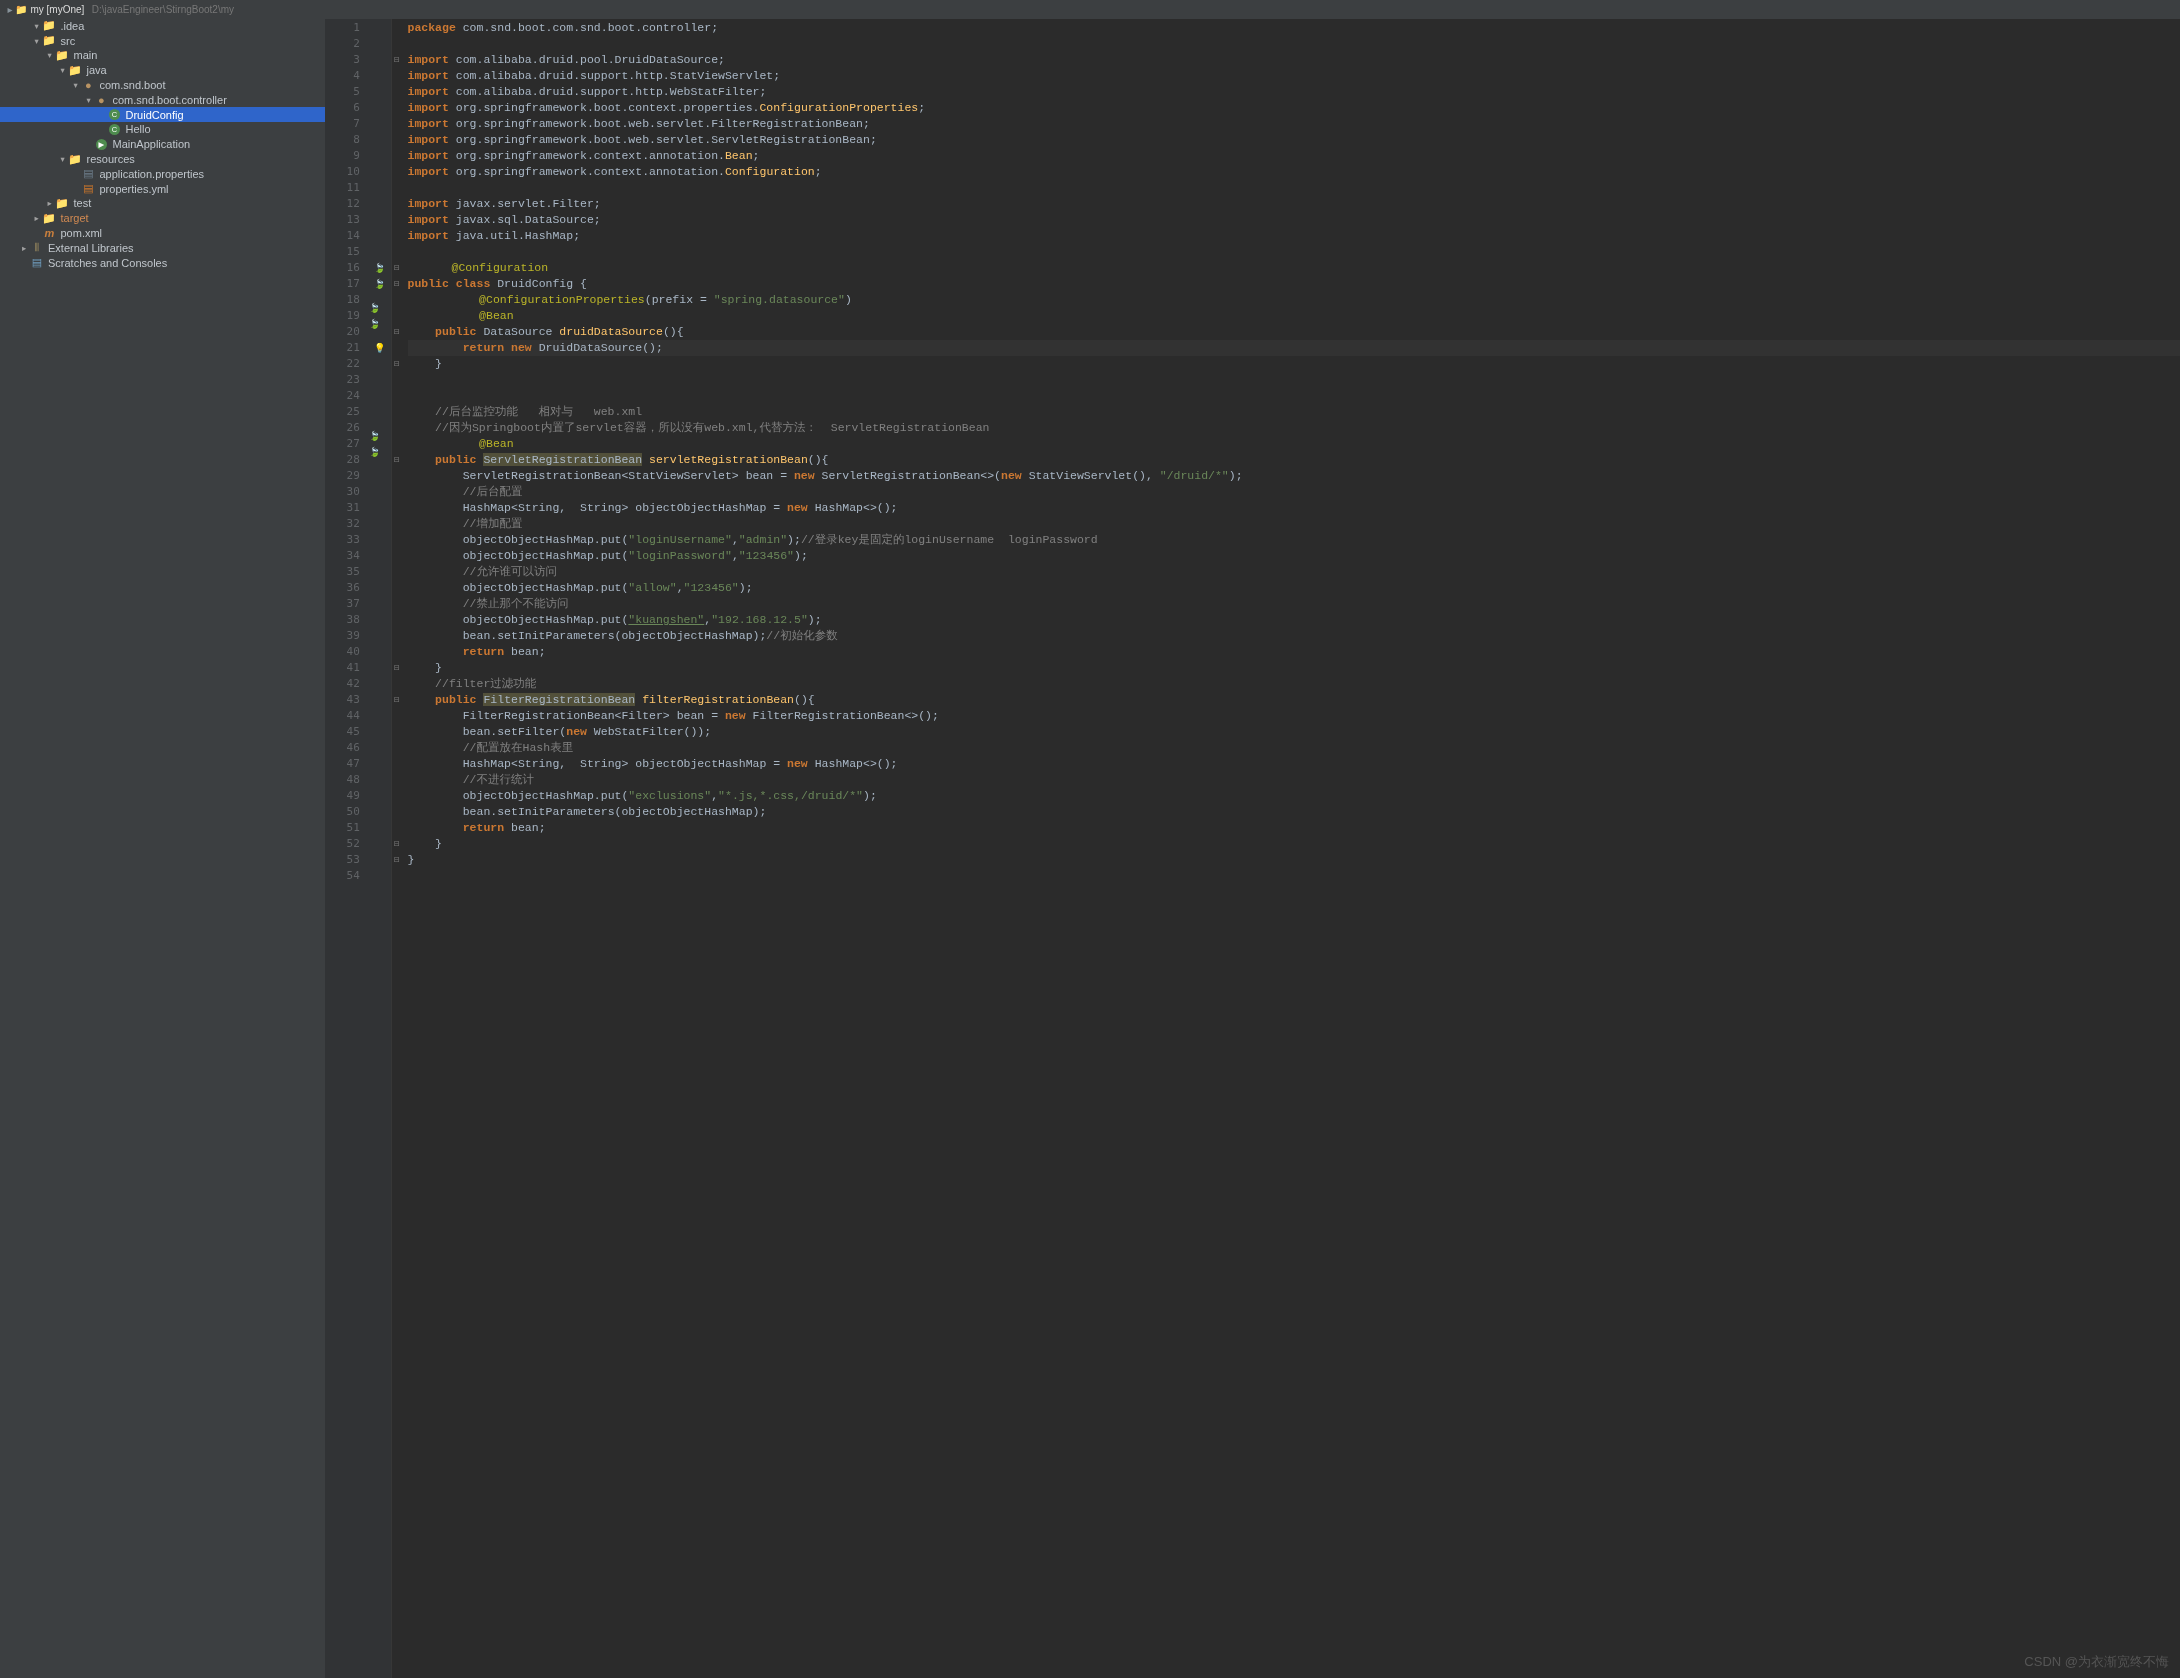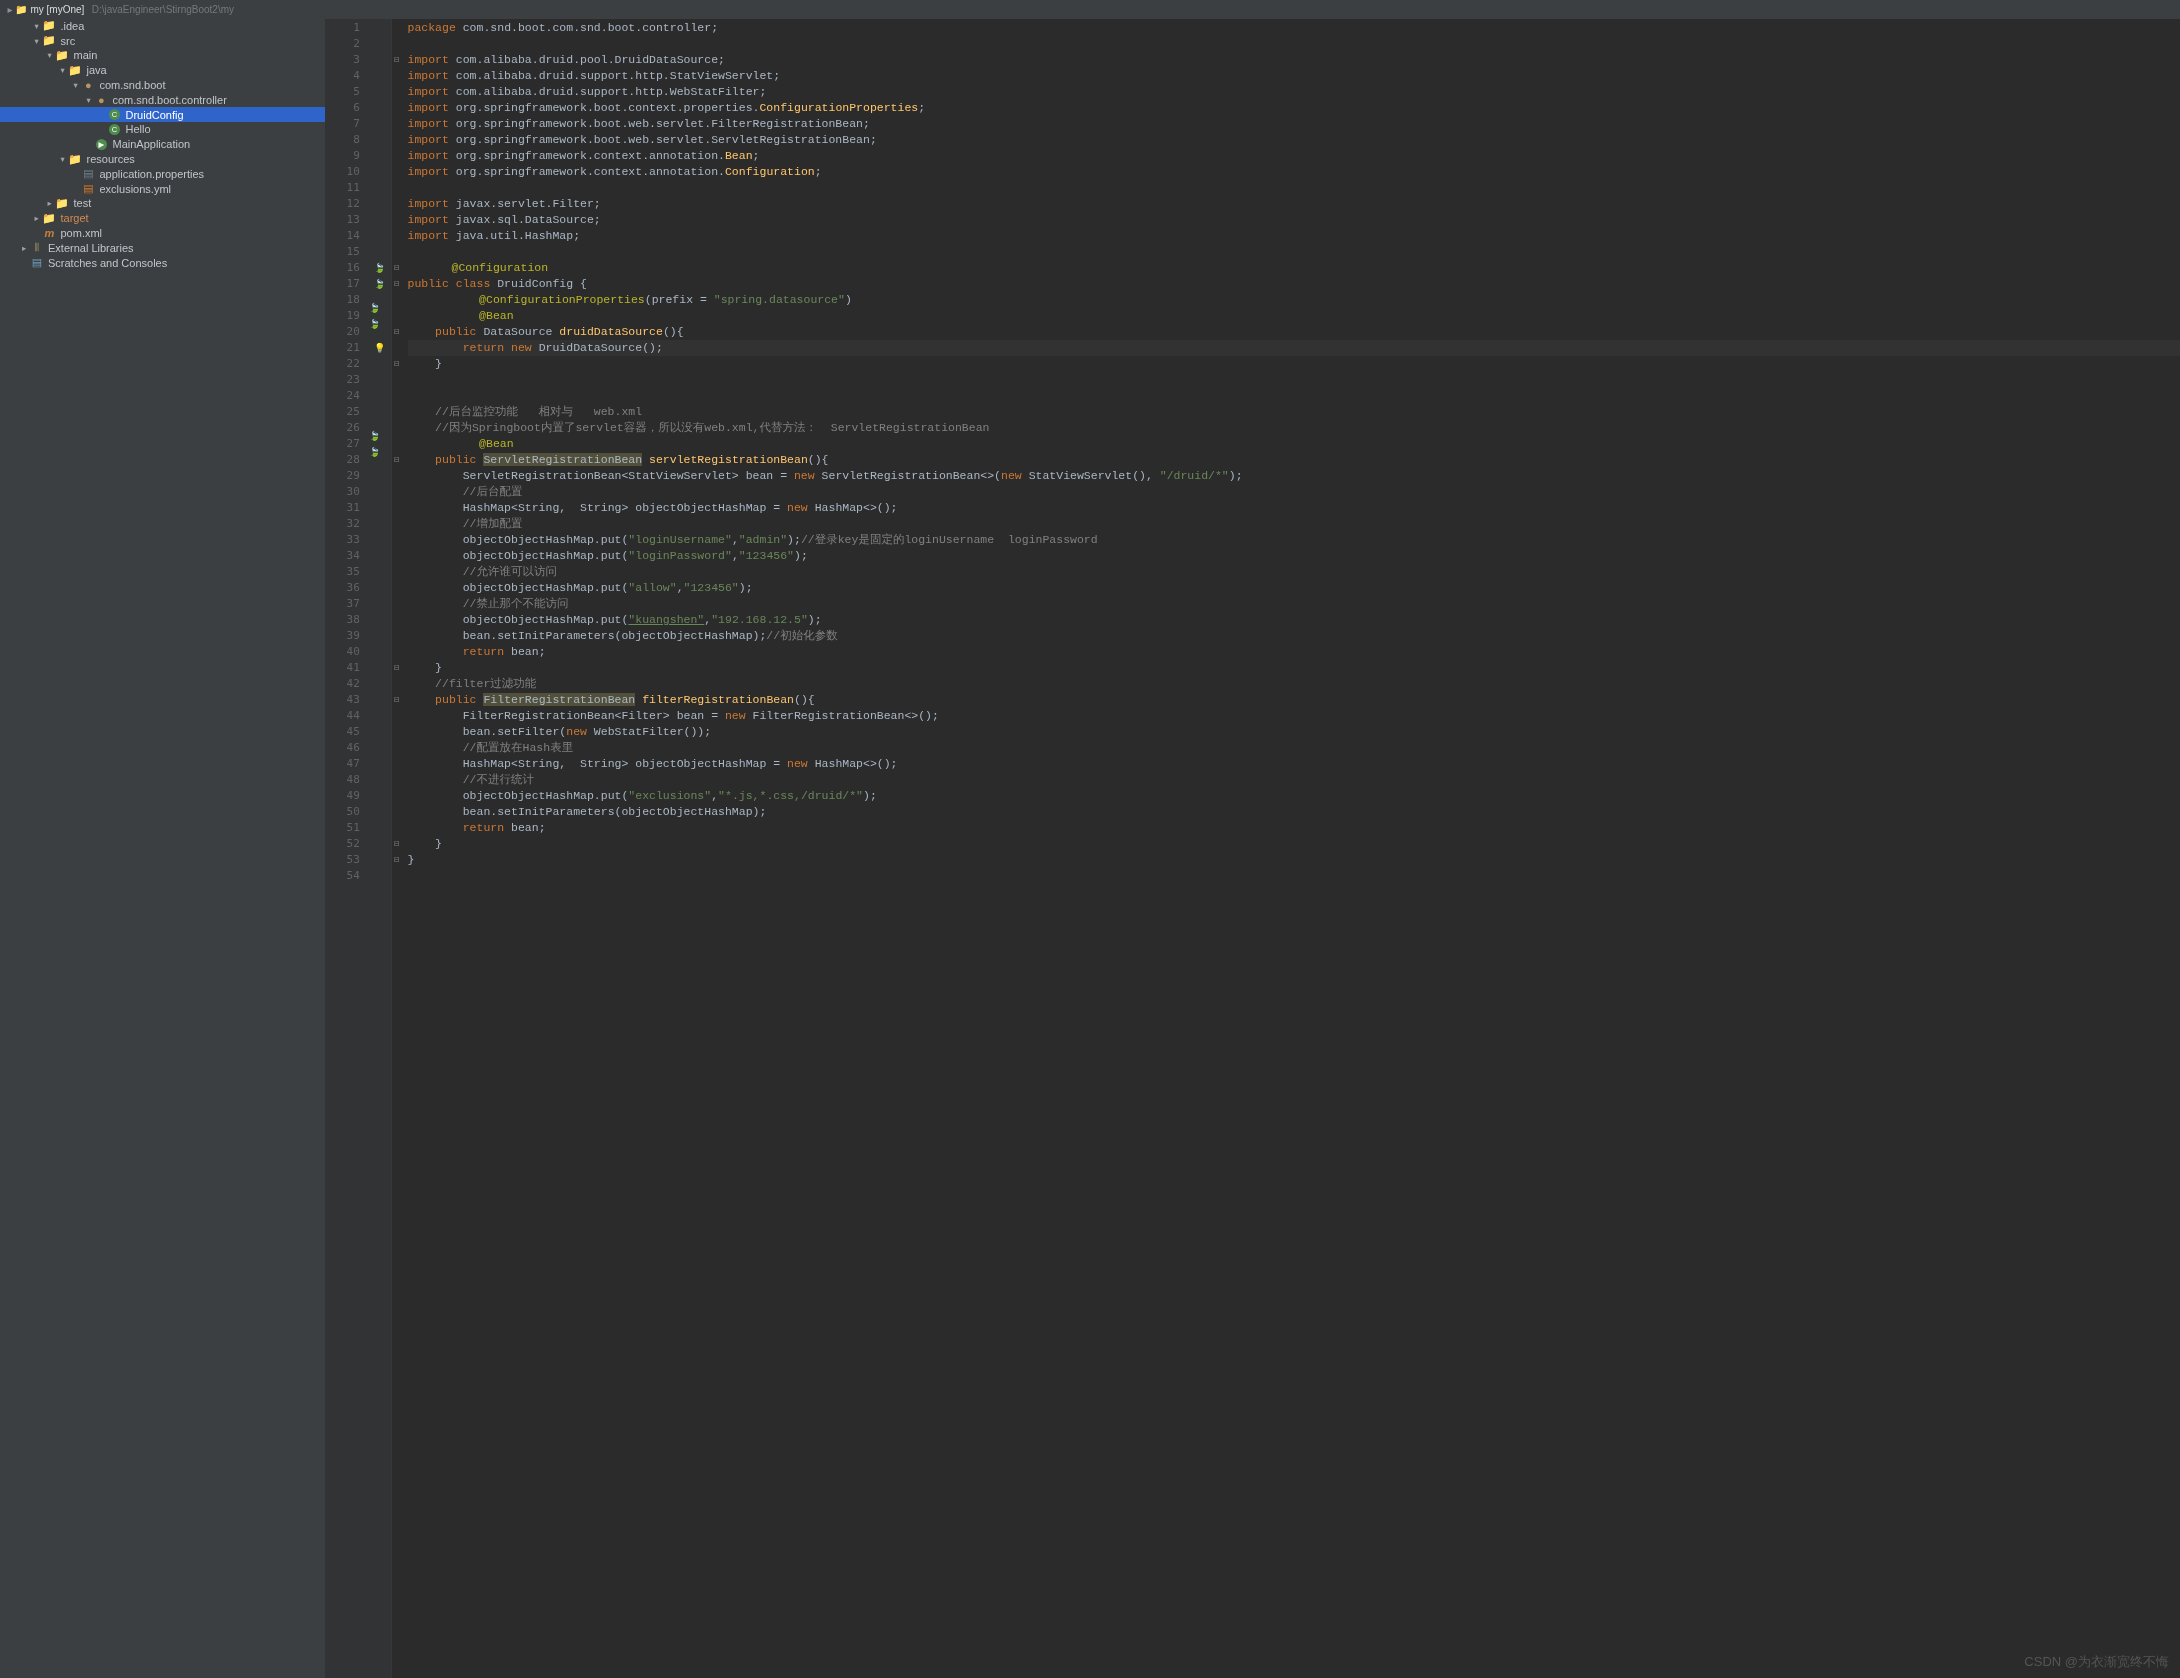--- a/index.html
+++ b/index.html
@@ -17,21 +17,21 @@
 .ico-class { background:#4e8c4e; border-radius:50%; width:11px; height:11px; color:#fff; font-size:7.4px; display:inline-flex; align-items:center; justify-content:center; }
 .ico-file { color:#6e7f8d; }
 .ico-yml { color:#d0782a; }
 .editor-wrap { flex:1; display:flex; background:#2b2b2b; overflow:hidden; }
 .gutter { width:44px; background:#313335; text-align:right; padding-right:9.2px; color:#606366; font-family:Consolas,monospace; font-size:11px; line-height:16px; padding-top:1.8px; user-select:none; }
 .gutter-icons { width:22px; background:#313335; font-size:9.2px; line-height:16px; padding-top:1.8px; }
 .gicon { height:16px; display:flex; align-items:center; justify-content:center; }
 .fold-strip { width:11px; background:#2b2b2b; border-right:0.9px solid #2b2b2b; border-left:0.9px solid #373737; line-height:16px; padding-top:1.8px; }
 .fold { height:16px; display:flex; align-items:center; justify-content:center; color:#777; font-size:7.4px; }
 .code { flex:1; font-family:Consolas,"Courier New",monospace; font-size:11.5px; line-height:16px; white-space:pre; padding-left:5.5px; padding-top:1.8px; overflow:auto; }
-.kw { color:#cc7832; }
+.kw { color:#cc7832;font-weight:bold; }
 .str { color:#6a8759; }
 .cmt { color:#808080; font-style:normal; }
 .ann { color:#bbb529;padding-left:44px; }
 .clsname { color:#ffc66d; }
 .hl-warn { background:#52503a; }
 .underline-link { color:#6a8759; text-decoration:underline; }
 .bulb { color:#ffc66d; }
 .watermark { position:fixed; bottom:7.4px; right:11px; color:#555; font-size:13px; }
 .caret-line { background:#323232; }
 </style>
@@ -120,21 +120,21 @@
         <span class="icon">
           <span class="ico-file">▤</span>
         </span>
         <span>application.properties</span>
       </div>
       <div class="tree-row" style="padding-left: 70px;">
         <span class="arrow"></span>
         <span class="icon">
           <span class="ico-yml">▤</span>
         </span>
-        <span>exclusions.yml</span>
+        <span>properties.yml</span>
       </div>
       <div class="tree-row" style="padding-left: 44px;">
         <span class="arrow">▸</span>
         <span class="icon">
           <span class="ico-folder" style="color:#6e9cbe">📁</span>
         </span>
         <span>test</span>
       </div>
       <div class="tree-row" style="padding-left: 31px; color: rgb(210, 138, 82);">
         <span class="arrow">▸</span>

